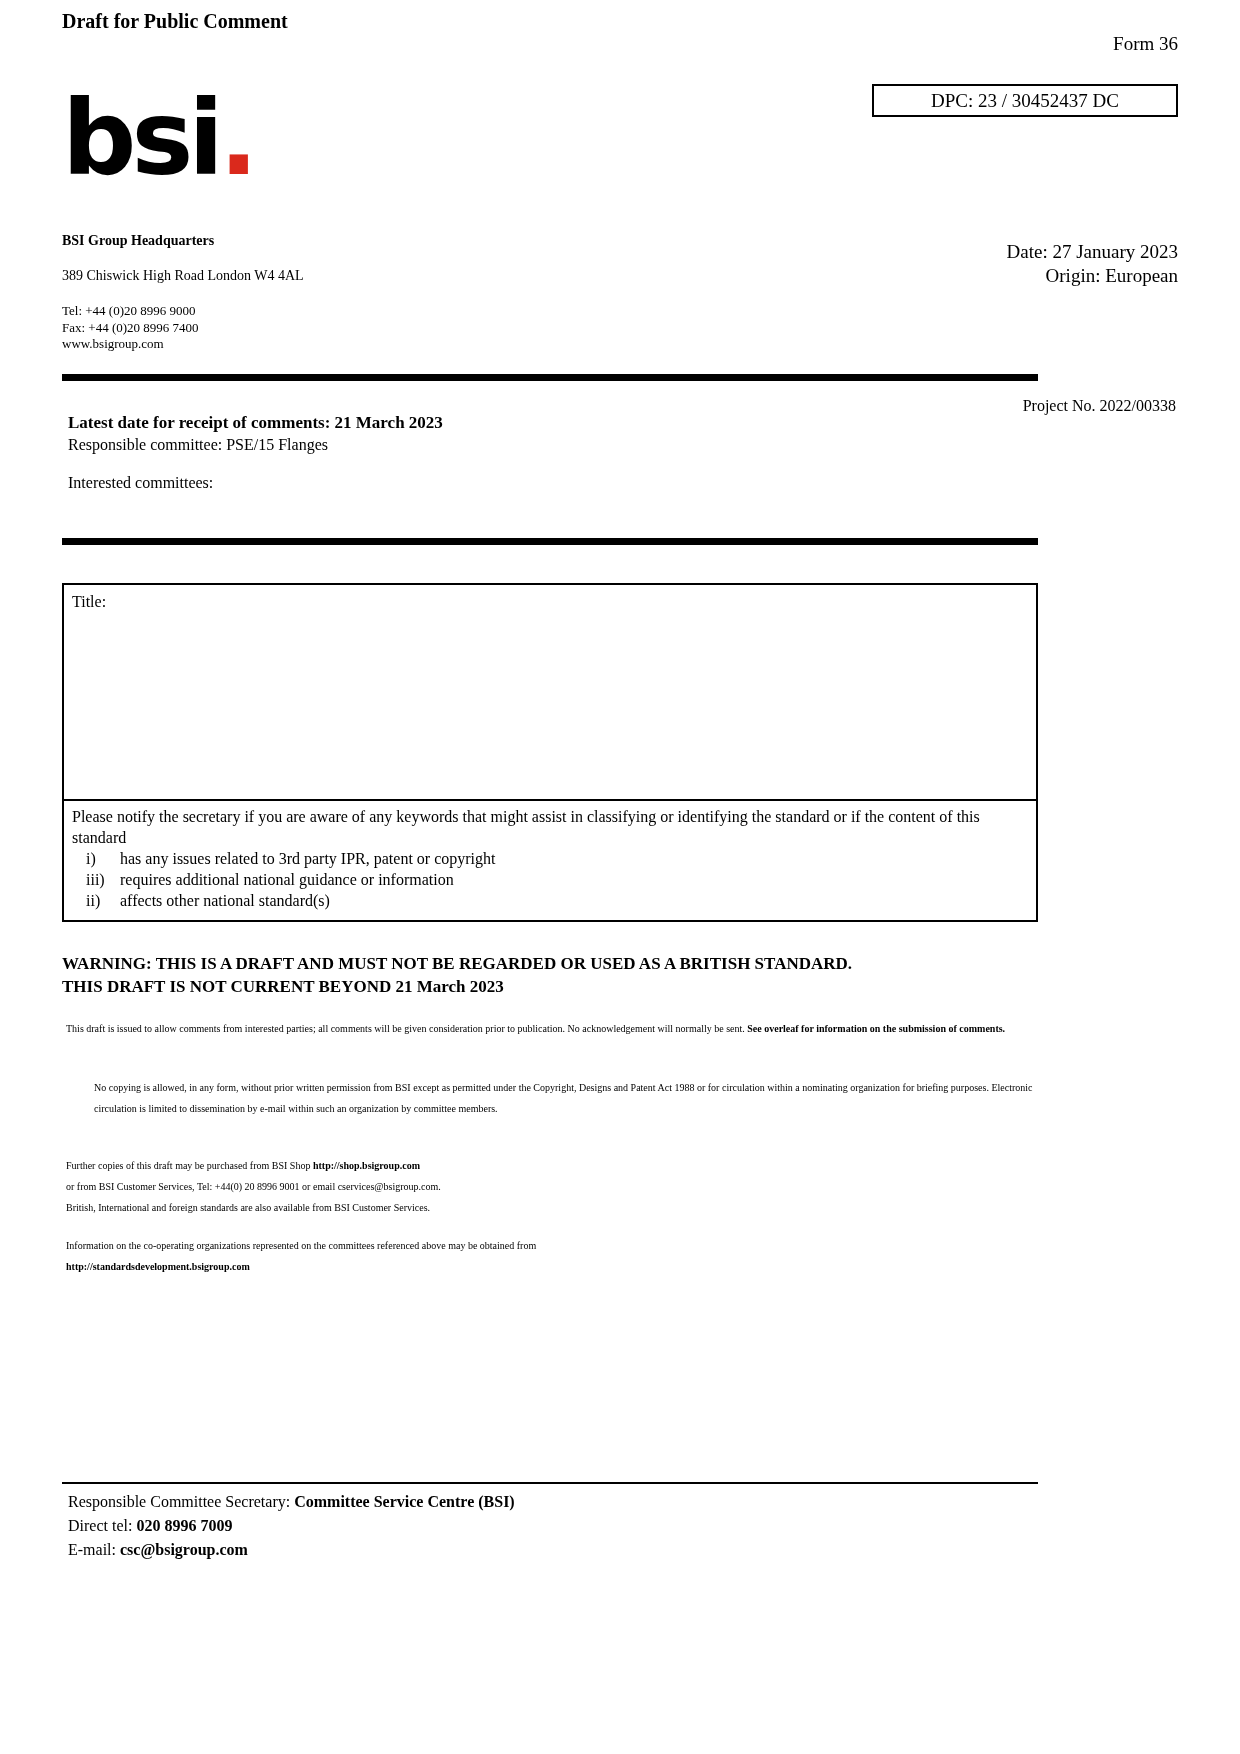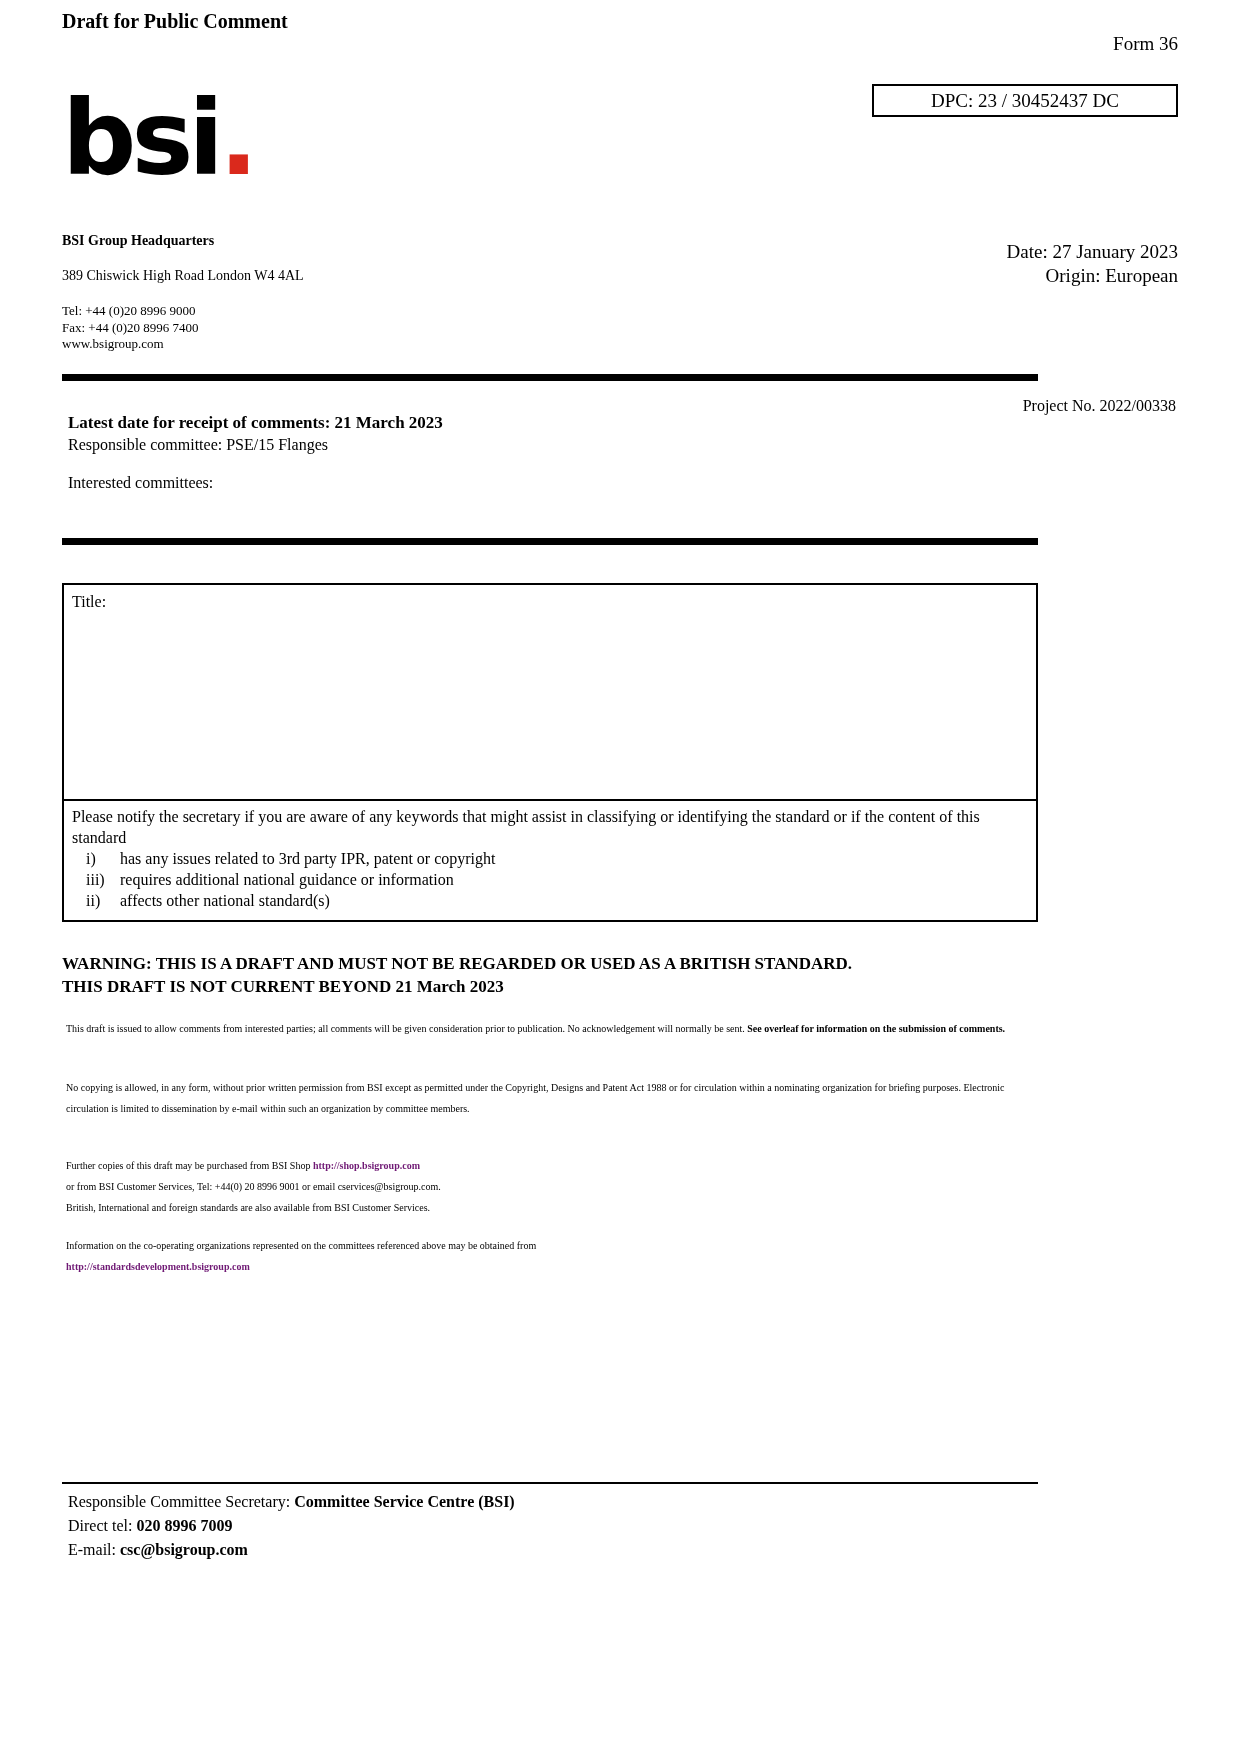--- a/index.html
+++ b/index.html
@@ -47,25 +47,25 @@
   .t-line2 { margin-top:29px; }
   .keywords-section { padding:5px 8px 9px 8px; line-height:21px; }
   .kw-item { padding-left:14px; display:flex; }
   .kw-marker { width:34px; flex:0 0 34px; }
 
   .warning { top:952px; left:62px; width:976px; text-align:left; font-weight:bold;
              font-size:17px; line-height:23px; }
 
   .para { left:66px; width:966px; font-size:10px; line-height:21px; }
   .p1 { top:1018px; }
-  .p2 { top:1077px; }
+  .p2 { top:1077px;margin-left:28px; }
   .p3 { top:1155px; }
   .p4 { top:1235px; }
 
-  .link { color:#701a75; font-weight:bold; text-decoration:none; }
+  .link { color:#000000; font-weight:bold; text-decoration:none; }
 
   .footer-rule { top:1482px; left:62px; width:976px; height:2px; background:#000; }
   .footer { top:1490px; left:68px; font-size:16px; line-height:24px; }
 </style>
 </head>
 <body>
 
 <div class="page">
 
   <div class="abs draft-label">Draft for Public Comment</div>

